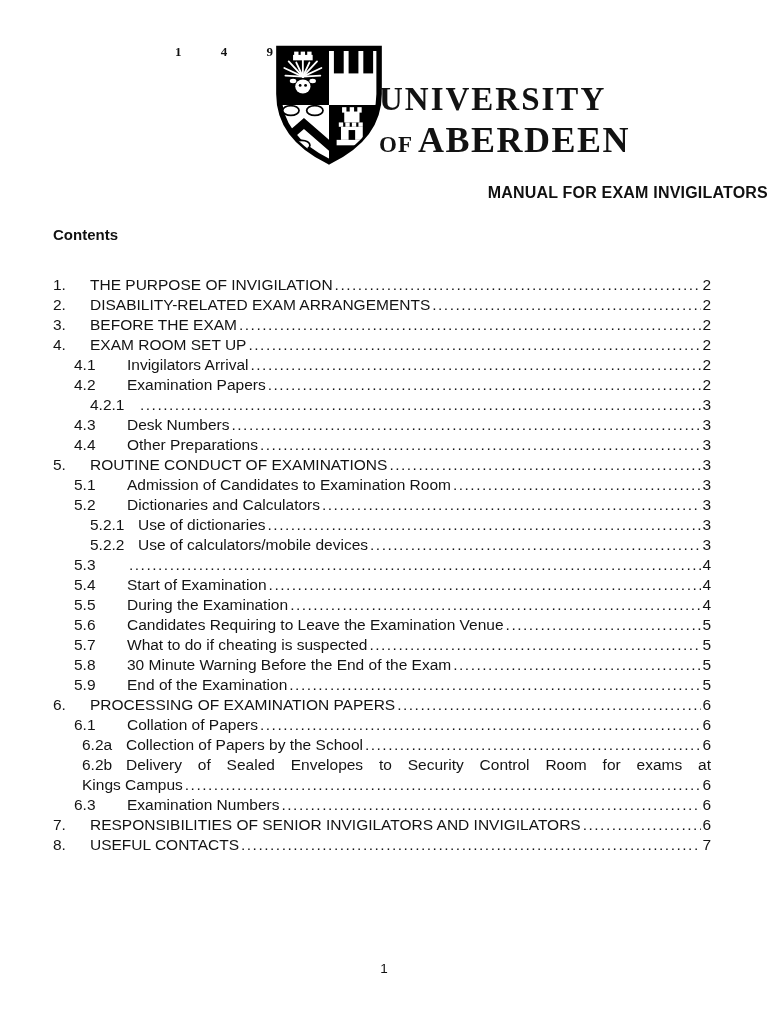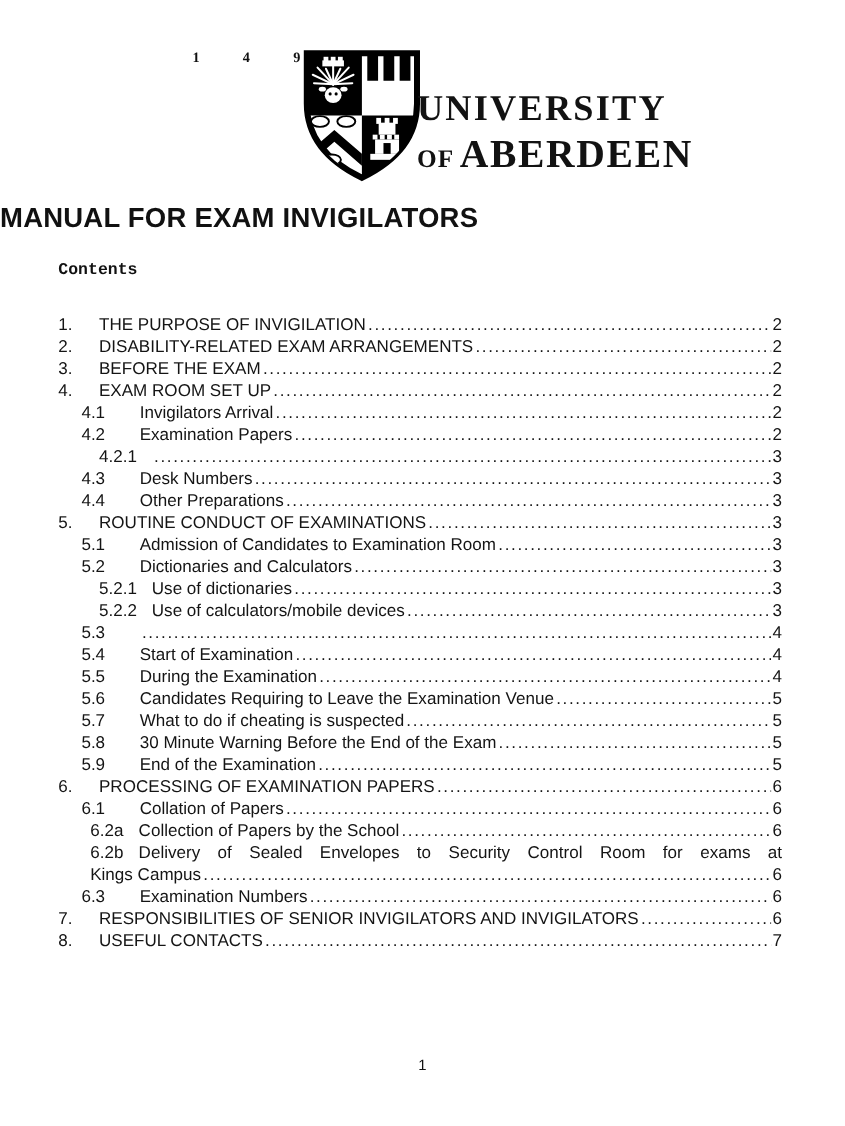--- a/index.html
+++ b/index.html
@@ -41,32 +41,31 @@
     line-height: 1;
     white-space: nowrap;
   }
   .wm-line1 { font-size: 33px; letter-spacing: 2px; font-weight: 600; }
   .wm-line2 { font-size: 36px; letter-spacing: 1.5px; font-weight: 600; margin-top: 6px; }
   .wm-of { font-size: 23px; letter-spacing: 1px; margin-right: 5px; }
 
   
   .doc-title {
     margin-top: 18px;
-    text-align: left;
-    font-size: 25px;
+    text-align: right;
+    font-size: 16px;
     font-weight: bold;
     letter-spacing: 0.2px;
     color: #111;
   }
   .contents-label {
     margin: 24px 0 0 53px;
     font-size: 15px;
     font-weight: bold;
     color: #111;
-    font-family: Liberation Mono, monospace;
   }
 
   
   .toc {
     margin: 32px 57px 0 53px;
   }
   .toc-row {
     display: flex;
     align-items: baseline;
     font-size: 15.5px;

